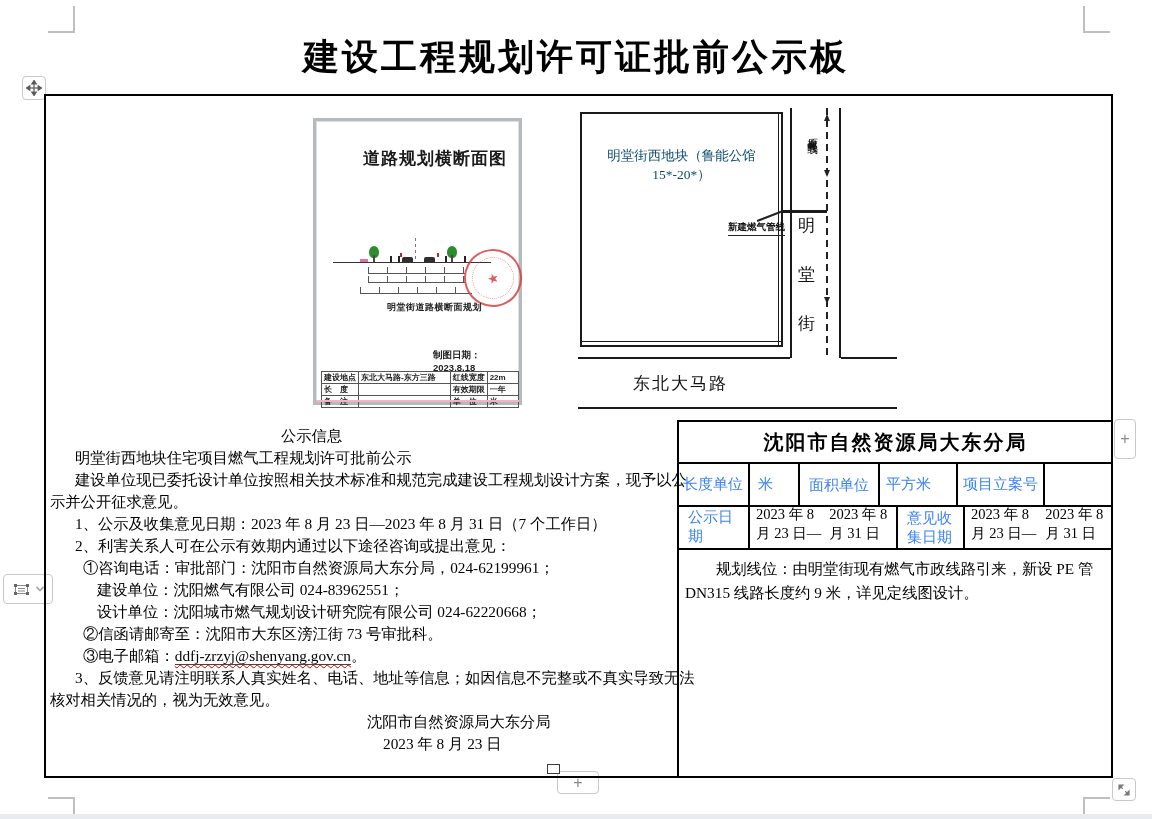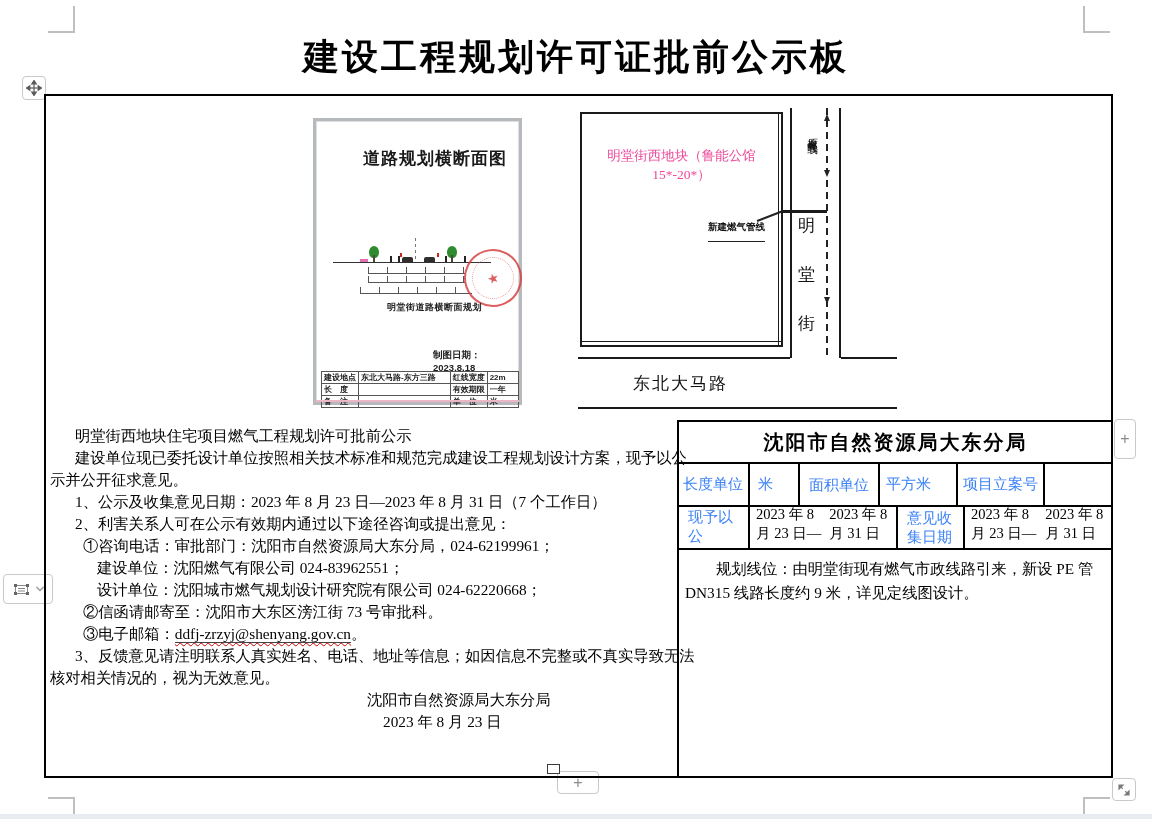--- a/index.html
+++ b/index.html
@@ -42,29 +42,29 @@
     display:flex;align-items:center;justify-content:center;color:#d64242;font-size:13px;}
   .scan-caption{position:absolute;left:71px;top:180px;font-size:9px;font-weight:bold;color:#222;letter-spacing:.5px;}
   .scan-date{position:absolute;left:117px;top:228px;font-size:9.5px;font-weight:bold;color:#222;}
   .scan-table{position:absolute;left:5px;top:250px;border-collapse:collapse;table-layout:fixed;}
   .scan-table td{border:1px solid #555;font-size:8px;font-weight:bold;color:#222;padding:0 2px;height:10px;
     white-space:nowrap;overflow:hidden;}
   .scan-pink{position:absolute;left:0;bottom:0;width:100%;height:2px;background:#ecb6c6;}
   
   .plan-line{position:absolute;background:#1a1a1a;}
   .plot{position:absolute;left:580px;top:112px;width:203px;height:235px;border:2px solid #1a1a1a;box-sizing:border-box;}
-  .plot-text{position:absolute;left:582px;top:146px;width:199px;text-align:center;font-size:13.5px;color:#ec4899;line-height:19px;}
+  .plot-text{position:absolute;left:582px;top:146px;width:199px;text-align:center;font-size:13.5px;color:#0c4a6e;line-height:19px;}
   .dashline{position:absolute;left:826px;top:108px;width:1.5px;height:250px;
     background:repeating-linear-gradient(180deg,#222 0 7px,transparent 7px 12px);}
   .arrow-up{position:absolute;width:0;height:0;border-left:3.5px solid transparent;border-right:3.5px solid transparent;border-bottom:7px solid #222;}
   .arrow-down{position:absolute;width:0;height:0;border-left:3.5px solid transparent;border-right:3.5px solid transparent;border-top:7px solid #222;}
   .vert-label{position:absolute;left:806px;top:130px;writing-mode:vertical-rl;font-size:10.5px;color:#111;letter-spacing:1px;}
   .street-col{position:absolute;left:798px;top:214px;display:flex;flex-direction:column;gap:26px;font-size:17px;color:#111;}
-  .newline-label{position:absolute;left:708px;top:221px;font-size:9.5px;font-weight:bold;color:#111;
-    border-bottom:1px solid #222;padding-bottom:7px;}
+  .newline-label{position:absolute;left:728px;top:221px;font-size:9.5px;font-weight:bold;color:#111;
+    border-bottom:1px solid #222;padding-bottom:1px;}
   .leader{position:absolute;left:757px;top:220px;width:27px;height:1.5px;background:#222;transform:rotate(-21deg);transform-origin:left center;}
   .road-label{position:absolute;left:633px;top:372px;font-size:17px;color:#111;letter-spacing:2px;}
   
   .notice{position:absolute;left:50px;top:425px;width:624px;font-size:15.3px;color:#000;}
   .notice .ln{height:22px;line-height:22px;white-space:nowrap;}
   .ml231{margin-left:231px;} .ml25{margin-left:25px;} .ml33{margin-left:33px;} .ml47{margin-left:47px;}
   .ml317{margin-left:317px;} .ml333{margin-left:333px;}
   .email{border-bottom:1px solid #444;text-decoration:underline wavy #cc0000;text-decoration-thickness:1px;text-underline-offset:3px;}
   
   .cell{position:absolute;display:flex;align-items:center;font-size:15px;color:#3b82f6;box-sizing:border-box;}
@@ -229,20 +229,21 @@
   <div class="plan-line" style="left:783px;top:210px;width:44px;height:2.5px;"></div>
   <div class="newline-label">新建燃气管线</div>
   <div class="leader"></div>
   <div class="plan-line" style="left:578px;top:357px;width:212px;height:1.5px;"></div>
   <div class="plan-line" style="left:841px;top:357px;width:56px;height:1.5px;"></div>
   <div class="plan-line" style="left:578px;top:407px;width:319px;height:1.5px;"></div>
   <div class="road-label serif">东北大马路</div>
 </div>
 
 <div class="notice serif">
+  <div class="ln ml231">公示信息</div>
   <div class="ln ml25">明堂街西地块住宅项目燃气工程规划许可批前公示</div>
   <div class="ln ml25">建设单位现已委托设计单位按照相关技术标准和规范完成建设工程规划设计方案，现予以公</div>
   <div class="ln">示并公开征求意见。</div>
   <div class="ln ml25">1、公示及收集意见日期：2023 年 8 月 23 日—2023 年 8 月 31 日（7 个工作日）</div>
   <div class="ln ml25">2、利害关系人可在公示有效期内通过以下途径咨询或提出意见：</div>
   <div class="ln ml33">①咨询电话：审批部门：沈阳市自然资源局大东分局，024-62199961；</div>
   <div class="ln ml47">建设单位：沈阳燃气有限公司 024-83962551；</div>
   <div class="ln ml47">设计单位：沈阳城市燃气规划设计研究院有限公司 024-62220668；</div>
   <div class="ln ml33">②信函请邮寄至：沈阳市大东区滂江街 73 号审批科。</div>
   <div class="ln ml33"><span>③电子邮箱：</span><span class="email">ddfj-zrzyj@shenyang.gov.cn</span><span>。</span></div>
@@ -266,21 +267,21 @@
 <div class="vl" style="left:896px;top:505px;width:2px;height:45px;"></div>
 <div class="vl" style="left:963px;top:505px;width:2px;height:45px;"></div>
 
 <div class="cell center" style="left:678px;top:464px;width:70px;height:41px;">长度单位</div>
 <div class="cell" style="left:758px;top:464px;width:38px;height:41px;">米</div>
 <div class="cell center" style="left:800px;top:464px;width:78px;height:43px;">面积单位</div>
 <div class="cell" style="left:886px;top:464px;width:68px;height:41px;">平方米</div>
 <div class="cell center" style="left:958px;top:464px;width:85px;height:41px;">项目立案号</div>
 <div class="cell" style="left:1045px;top:464px;width:66px;height:41px;"></div>
 
-<div class="cell" style="left:688px;top:505px;width:58px;height:43px;">现予以公</div>
+<div class="cell" style="left:688px;top:505px;width:58px;height:43px;">公示日期</div>
 <div class="daterange serif" style="left:756px;top:505px;width:138px;">
   <span>2023 年 8 月 23 日—</span>
   <span>2023 年 8 月 31 日</span>
 </div>
 <div class="cell center" style="left:898px;top:505px;width:63px;height:43px;">
   <span style="display:inline-block;width:48px;text-align:center;line-height:19px;">意见收集日期</span>
 </div>
 <div class="daterange serif" style="left:971px;top:505px;width:140px;">
   <span>2023 年 8 月 23 日—</span>
   <span>2023 年 8 月 31 日</span>

